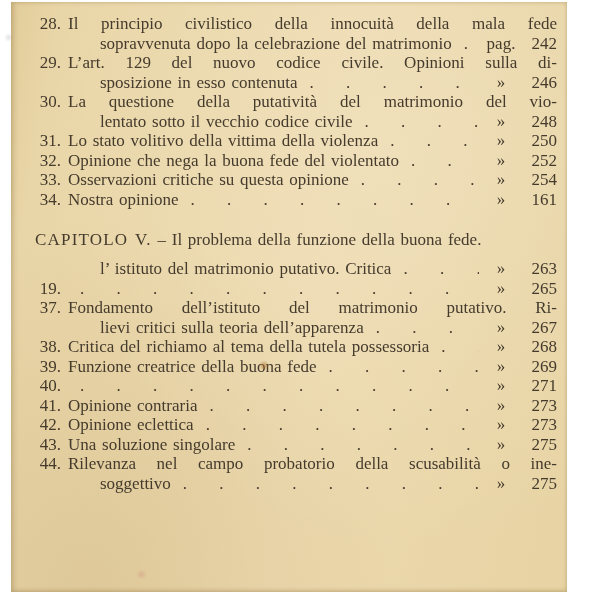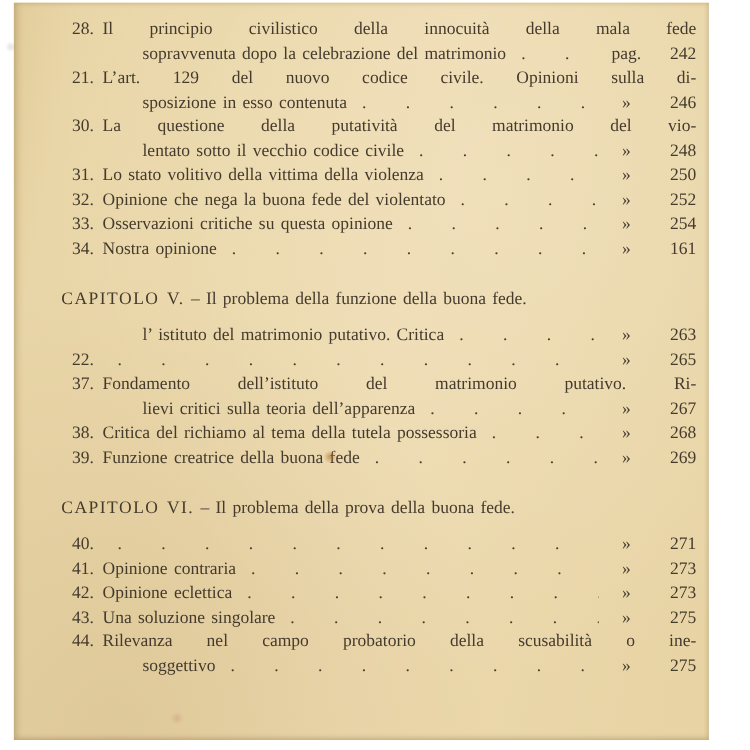--- a/index.html
+++ b/index.html
@@ -10,21 +10,21 @@
   }
   .paper{
     position:absolute;left:11px;top:2px;right:33px;bottom:8px;
     background:
       radial-gradient(ellipse at 15% 100%, rgba(150,110,50,.14), transparent 45%),
       radial-gradient(ellipse at 70% 25%, rgba(255,250,235,.22), transparent 65%),
       linear-gradient(100deg,#e2cc9a 0%,#e9d6a8 8%,#ecd9ae 55%,#e7d3a3 100%);
     box-shadow: inset 3px 0 5px rgba(120,90,40,.22), inset -1px 0 3px rgba(120,90,40,.15), inset 0 -2px 4px rgba(120,90,40,.12);
     color:#453b2d;
   }
-  .toc{padding:12px 10px 0 38px;font-size:14px;word-spacing:1.5px;}
+  .toc{padding:12px 10px 0 24px;font-size:17px;word-spacing:1.5px;}
   .row{display:flex;line-height:19.5px;}
   .num{flex:0 0 26px;text-align:right;margin-right:7px;white-space:nowrap;}
   .body{flex:1 1 auto;min-width:0;display:flex;align-items:baseline;}
   .body.stretch{display:block;text-align:justify;text-align-last:justify;-moz-text-align-last:justify;}
   .cont .body{padding-left:32px;align-items:flex-end;}
   .txt{flex:0 1 auto;white-space:nowrap;}
   .leader{flex:1 1 0;overflow:hidden;white-space:nowrap;word-spacing:28px;padding-left:12px;}
   .ref{flex:0 0 44px;text-align:center;white-space:nowrap;}
   .pg{flex:0 0 34px;text-align:right;white-space:nowrap;}
   .chapter{margin:21px 0 9px;line-height:20px;}
@@ -46,21 +46,21 @@
       <div class="row cont">
         <span class="num"></span>
         <div class="body">
           <span class="txt">sopravvenuta dopo la celebrazione del matrimonio</span>
           <span class="leader">. . . . . . . . . . . . . . . . . . . . . .</span>
           <span class="ref">pag.</span>
           <span class="pg">242</span>
         </div>
       </div>
       <div class="row">
-        <span class="num">21.</span>
+        <span class="num">29.</span>
         <div class="body stretch">L’art. 129 del nuovo codice civile. Opinioni sulla di-</div>
       </div>
       <div class="row cont">
         <span class="num"></span>
         <div class="body">
           <span class="txt">sposizione in esso contenuta</span>
           <span class="leader">. . . . . . . . . . . . . . . . . . . . . .</span>
           <span class="ref">»</span>
           <span class="pg">246</span>
         </div>
@@ -118,21 +118,21 @@
       <div class="row cont">
         <span class="num"></span>
         <div class="body">
           <span class="txt">l’ istituto del matrimonio putativo. Critica</span>
           <span class="leader">. . . . . . . . . . . . . . . . . . . . . .</span>
           <span class="ref">»</span>
           <span class="pg">263</span>
         </div>
       </div>
       <div class="row">
-        <span class="num">22.</span>
+        <span class="num">19.</span>
         <div class="body">
           <span class="leader">. . . . . . . . . . . . . . . . . . . . . .</span>
           <span class="ref">»</span>
           <span class="pg">265</span>
         </div>
       </div>
       <div class="row">
         <span class="num">37.</span>
         <div class="body stretch">Fondamento dell’istituto del matrimonio putativo. Ri-</div>
       </div>
@@ -156,21 +156,20 @@
       </div>
       <div class="row">
         <span class="num">39.</span>
         <div class="body">
           <span class="txt">Funzione creatrice della buona fede</span>
           <span class="leader">. . . . . . . . . . . . . . . . . . . . . .</span>
           <span class="ref">»</span>
           <span class="pg">269</span>
         </div>
       </div>
-      <div class="chapter"><span class="lbl">CAPITOLO VI.</span> <span>– Il problema della prova della buona fede.</span></div>
       <div class="row">
         <span class="num">40.</span>
         <div class="body">
           <span class="leader">. . . . . . . . . . . . . . . . . . . . . .</span>
           <span class="ref">»</span>
           <span class="pg">271</span>
         </div>
       </div>
       <div class="row">
         <span class="num">41.</span>

